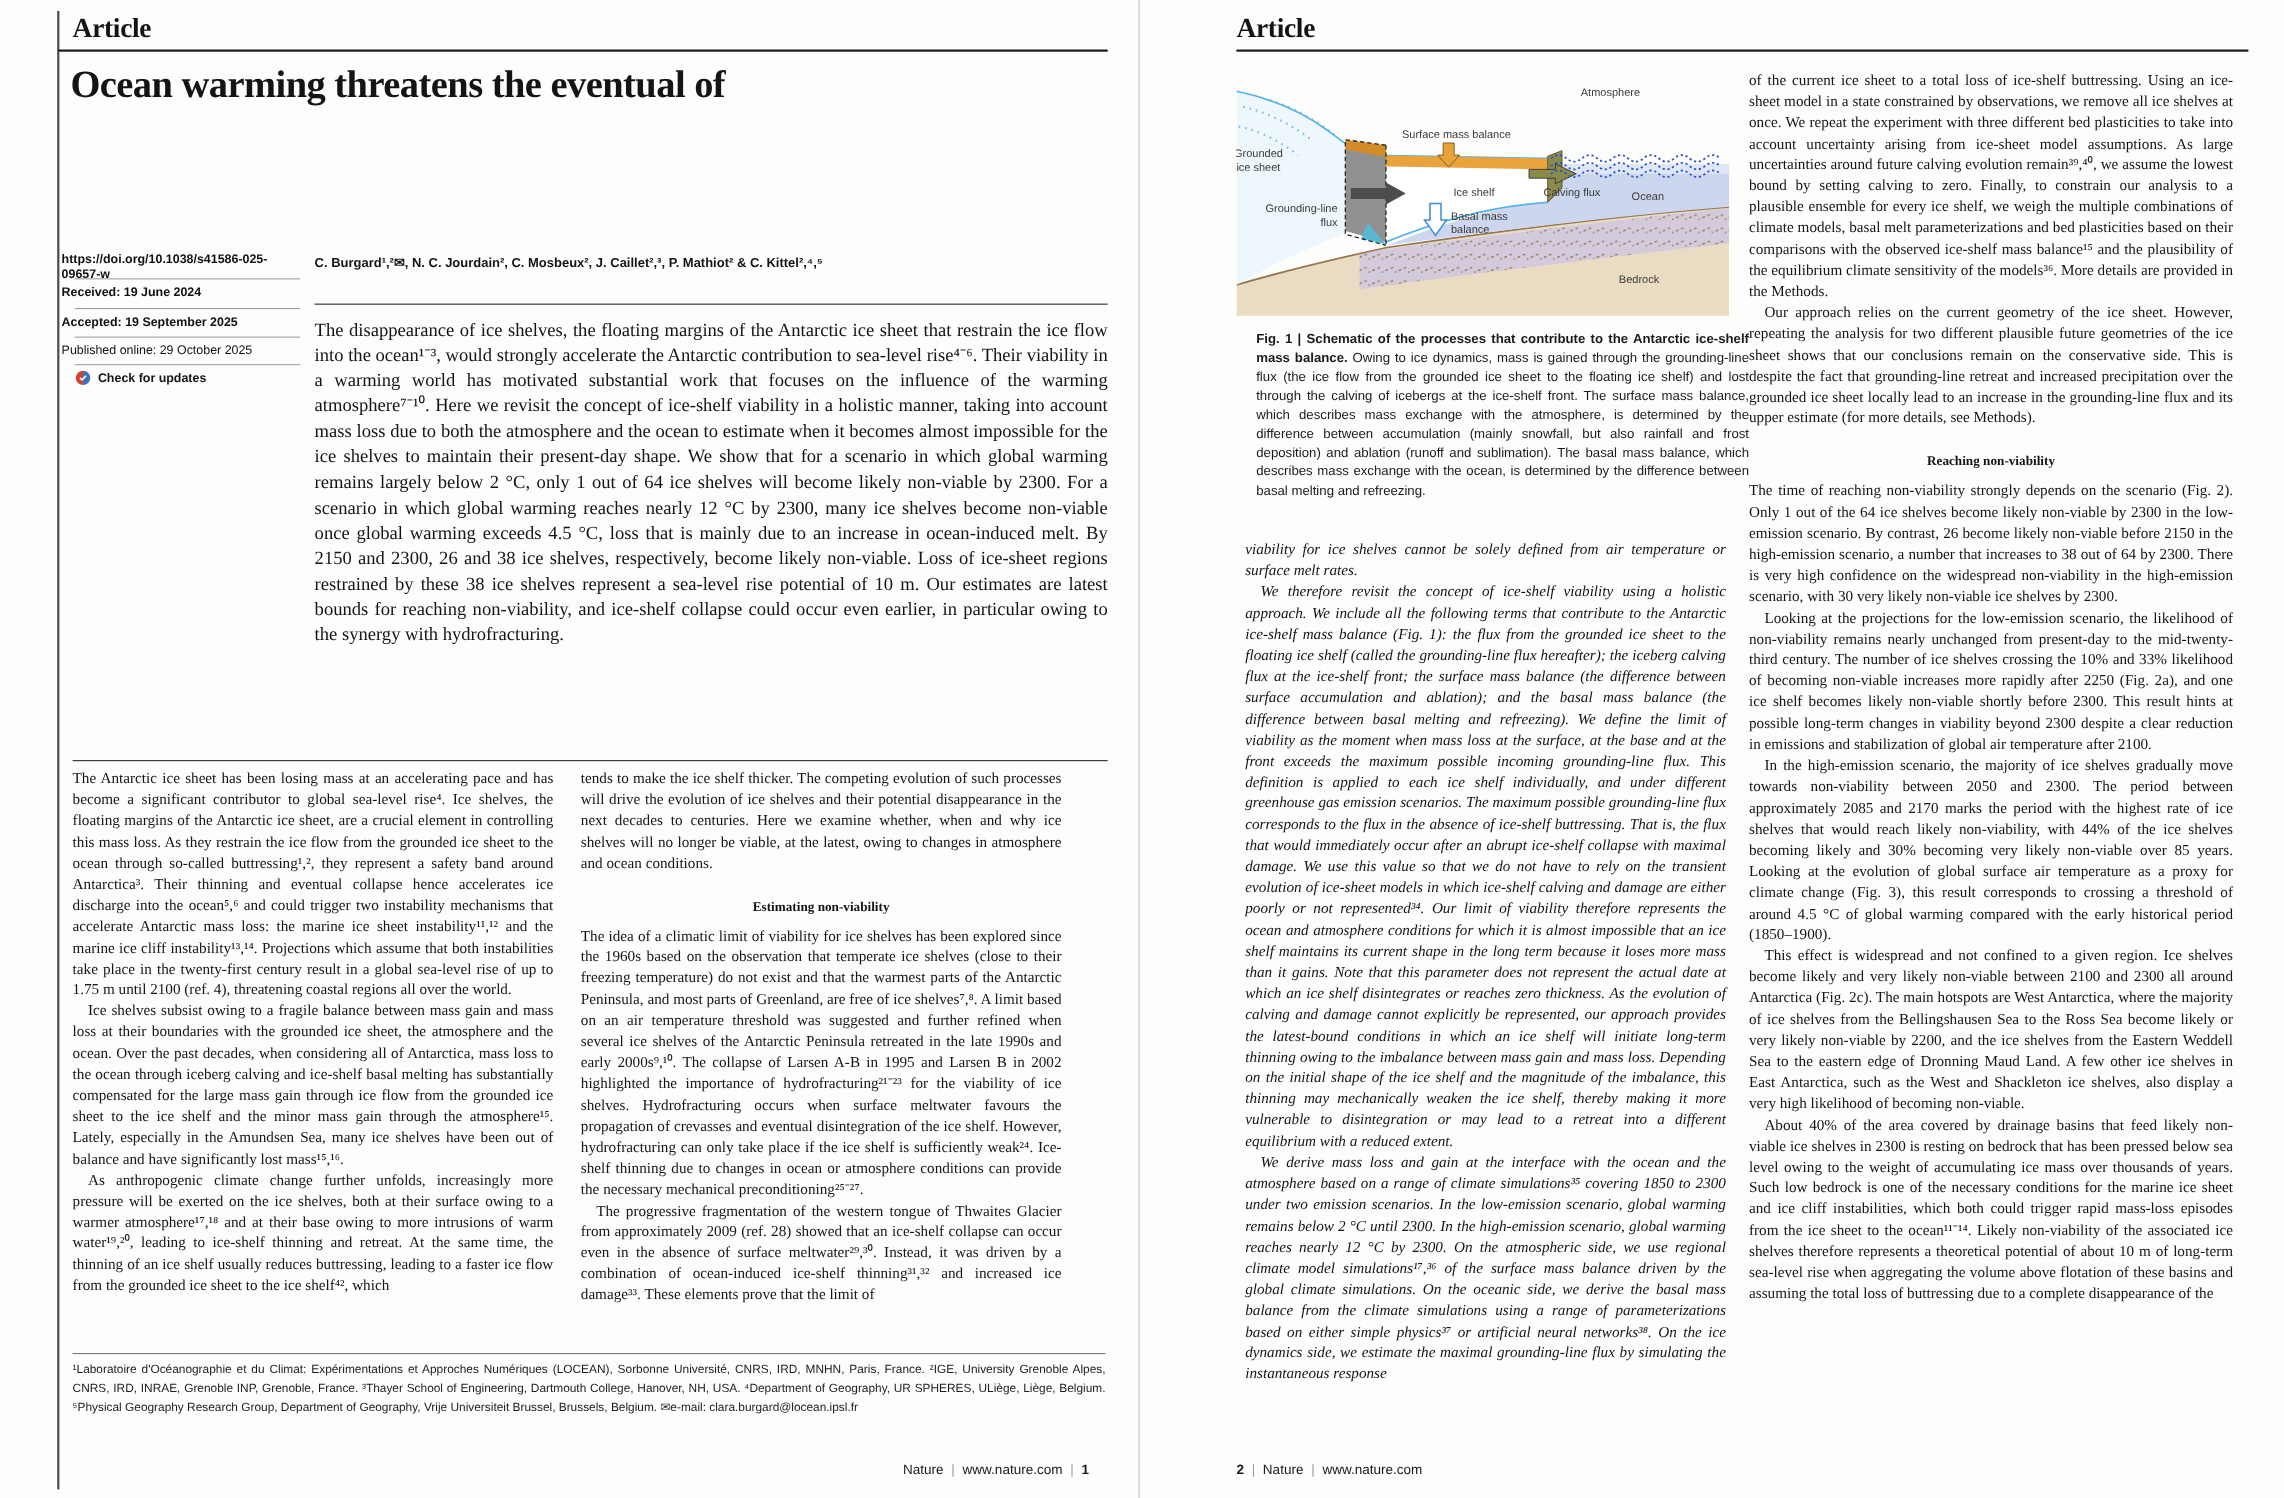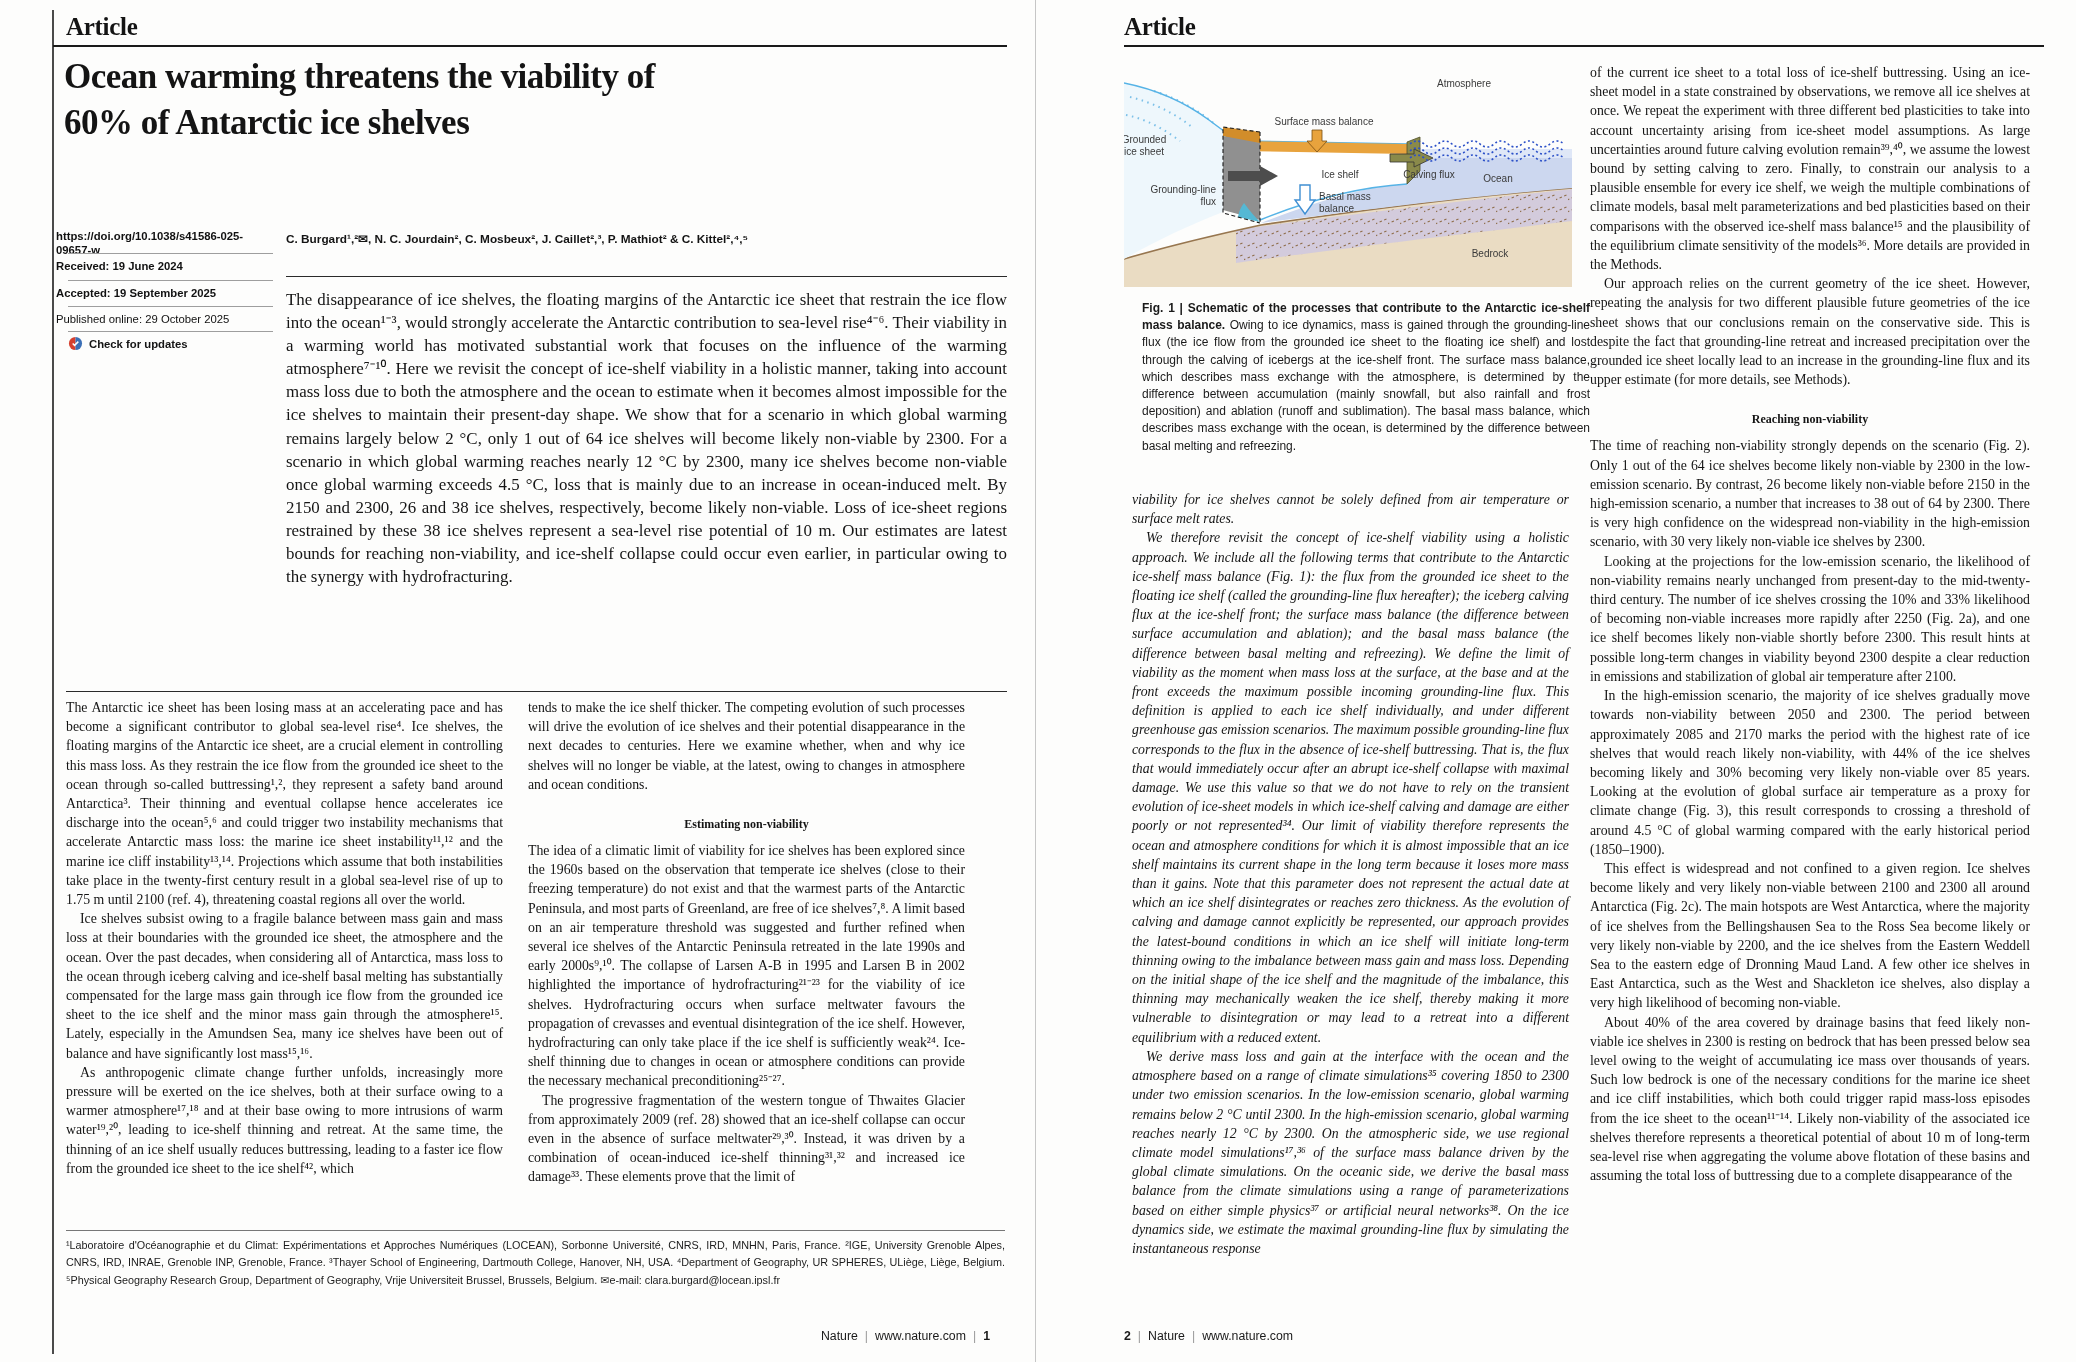--- a/index.html
+++ b/index.html
@@ -52,22 +52,21 @@
 </style>
 </head>
 <body>
 
 <div class="page" id="p1">
   <div class="vrule-left"></div>
   <div class="kicker">Article</div>
   <div class="kicker-rule"></div>
 
   <div class="title">
-    <div>Ocean warming threatens the viability of</div>
-    <div>60% of Antarctic ice shelves</div>
+    <div>Ocean warming threatens the eventual of</div>
   </div>
 
   <div class="meta-row bold" style="top:229px">https://doi.org/10.1038/s41586-025-09657-w</div>
   <div class="meta-rule" style="top:253px"></div>
   <div class="meta-row bold" style="top:259px">Received: 19 June 2024</div>
   <div class="meta-rule" style="top:280px"></div>
   <div class="meta-row bold" style="top:286px">Accepted: 19 September 2025</div>
   <div class="meta-rule" style="top:306px"></div>
   <div class="meta-row" style="top:312px">Published online: 29 October 2025</div>
   <div class="meta-rule" style="top:331px"></div>

